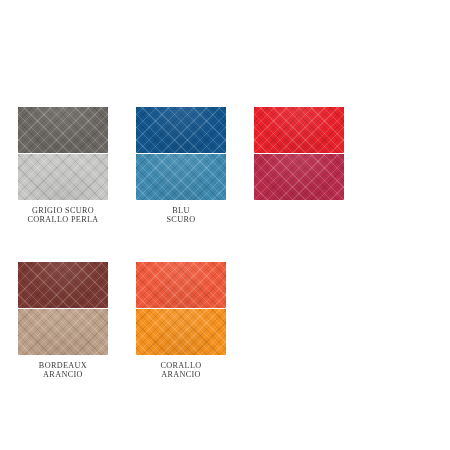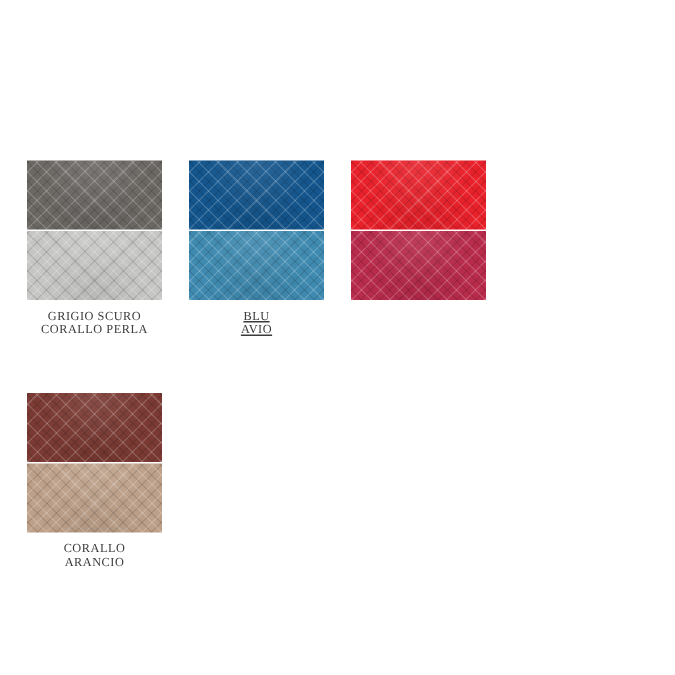--- a/index.html
+++ b/index.html
@@ -27,21 +27,21 @@
     flex-direction: row;
     align-items: flex-start;
     justify-content: flex-start;
   }
 
   #row-1 { position: absolute; left: 18px; top: 107px; }
   #row-2 { position: absolute; left: 18px; top: 262px; }
 
   .swatch-group {
     width: 90px;
-    margin-right: 18px;
+    margin-right: 28px;
     display: flex;
     flex-direction: column;
     align-items: center;
   }
 
   .swatch-stack {
     width: 90px;
     height: 93px;
     display: flex;
     flex-direction: column;
@@ -129,44 +129,54 @@
         <span class="label-line">CORALLO PERLA</span>
       </div>
     </div>
 
 
     <div class="swatch-group">
       <div class="swatch-stack">
         <div class="swatch-tile top" style="background-color: rgb(19, 85, 140);"></div>
         <div class="swatch-tile bottom" style="background-color: rgb(63, 138, 176);"></div>
       </div>
-      <div class="swatch-labels" style="color: rgb(59, 59, 59); text-decoration: underline;">
+      <div class="swatch-labels" style="color: rgb(59, 59, 59);">
         <span class="label-line">BLU</span>
-        <span class="label-line">AVIO</span>
+        <span class="label-line">SCURO</span>
       </div>
     </div>
 
     <div class="swatch-group">
       <div class="swatch-stack">
         <div class="swatch-tile top" style="background-color: rgb(232, 33, 43);"></div>
         <div class="swatch-tile bottom" style="background-color: rgb(184, 43, 75);"></div>
       </div>
     </div>
 
   </div>
 
   <div class="swatch-row" id="row-2">
 
     <div class="swatch-group">
       <div class="swatch-stack">
         <div class="swatch-tile top" style="background-color: rgb(122, 58, 51);"></div>
         <div class="swatch-tile bottom" style="background-color: rgb(189, 160, 137);"></div>
       </div>
       <div class="swatch-labels" style="color: rgb(59, 59, 59);">
+        <span class="label-line">BORDEAUX</span>
+        <span class="label-line">ARANCIO</span>
+      </div>
+    </div>
+
+    <div class="swatch-group">
+      <div class="swatch-stack">
+        <div class="swatch-tile top" style="background-color: rgb(240, 90, 60);"></div>
+        <div class="swatch-tile bottom" style="background-color: rgb(245, 145, 30);"></div>
+      </div>
+      <div class="swatch-labels" style="color: rgb(59, 59, 59);">
         <span class="label-line">CORALLO</span>
         <span class="label-line">ARANCIO</span>
       </div>
     </div>
-
 
   </div>
 
 </div>
 
 </body></html>

